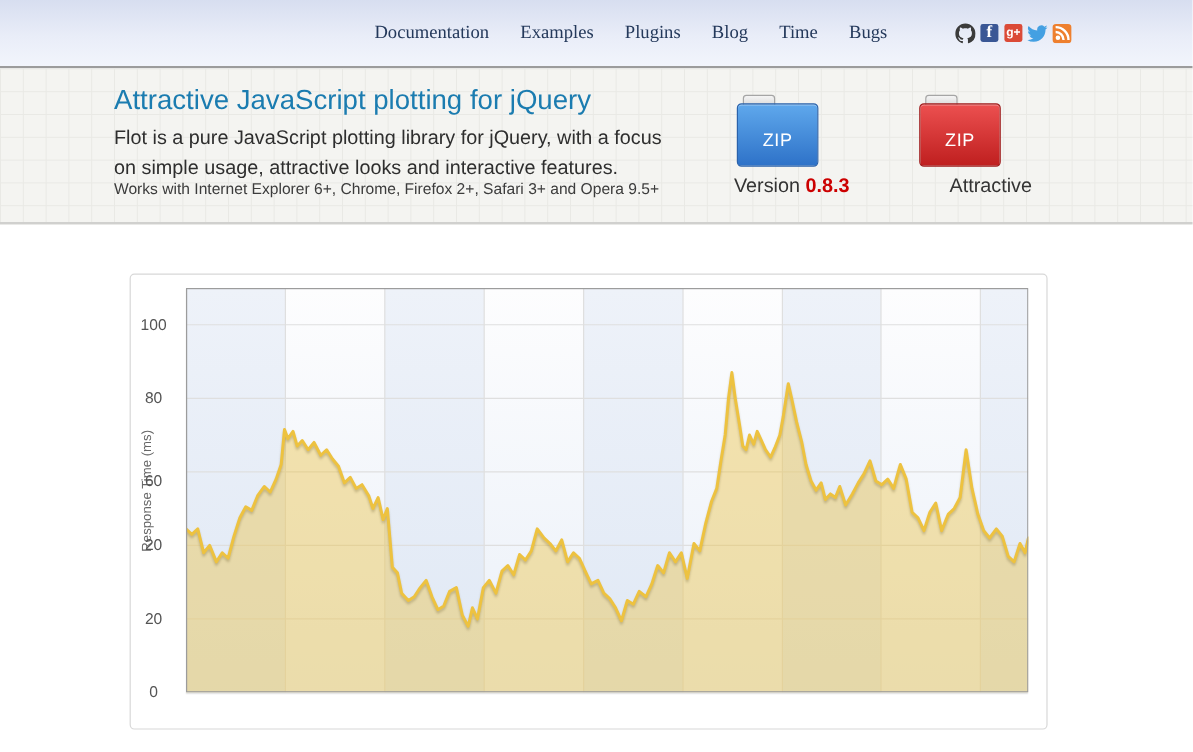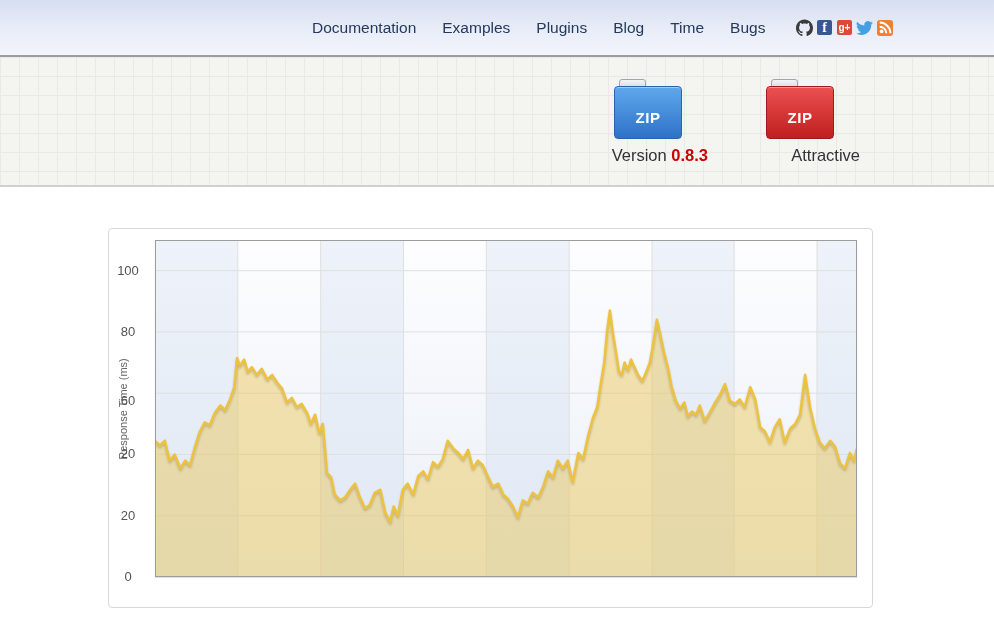--- a/index.html
+++ b/index.html
@@ -7,21 +7,21 @@
           font-family:"Liberation Sans","DejaVu Sans",sans-serif;color:#333;}
 
   
   .topbar{position:absolute;left:0;top:0;width:994px;height:55px;
           background:linear-gradient(180deg,#d7def0 0%,#e9edf8 55%,#f2f5fc 100%);
           border-bottom:2px solid #9c9c9c;}
   .logo{position:absolute;left:93px;top:3px;height:50px;display:flex;align-items:center;
         color:#141414;font-size:43px;letter-spacing:1px;line-height:50px;cursor:pointer;}
   .logo .ltr{font-weight:400;}
   .logo svg{margin:6px 1px 0 2px;display:block;}
-  .nav{position:absolute;left:312px;top:0;height:56px;display:flex;align-items:center;gap:26px;}
+  .nav{position:absolute;left:312px;top:0;height:56px;display:flex;align-items:center;gap:26px;font-family:Liberation Serif, serif;}
   .nav a{color:#24395b;font-size:15.5px;text-decoration:none;cursor:pointer;}
   .social{position:absolute;left:796px;top:0;height:55px;display:flex;align-items:center;gap:3px;}
   .sicon{width:17px;height:17px;display:inline-flex;align-items:center;justify-content:center;cursor:pointer;}
   .sq{width:15px;height:15px;border-radius:2px;display:flex;align-items:center;justify-content:center;
       color:#fff;font-weight:bold;}
   .fb{background:#3a5795;font-family:"Liberation Serif",serif;font-size:14px;}
   .gp{background:#db4a37;font-size:10px;letter-spacing:0;}
 
   
   .hero{position:absolute;left:0;top:57px;width:994px;height:128px;
@@ -33,21 +33,21 @@
   .hero-tagline{position:absolute;left:95px;top:46px;width:468px;font-size:16.5px;line-height:25px;color:#2e2e2e;}
   .hero-note{position:absolute;left:95px;top:93px;font-size:13px;color:#3c3c3c;}
 
   .download{position:absolute;top:22px;width:120px;text-align:center;cursor:pointer;}
   .dl-blue{left:588px;} .dl-red{left:740px;}
   .folder{position:relative;width:68px;height:60px;margin:0 auto;}
   .tab{position:absolute;left:5px;top:0;width:27px;height:16px;border-radius:3px 3px 0 0;
        background:linear-gradient(#f4f4f4,#c7c7c7);border:1px solid #a5a5a5;box-sizing:border-box;}
   .fbody{position:absolute;left:0;top:7px;width:68px;height:53px;border-radius:4px;box-sizing:border-box;
          display:flex;align-items:center;justify-content:center;padding-top:10px;
-         color:#fff;font-size:15px;font-weight:bold;letter-spacing:.5px;
+         color:#fff;font-size:15px;font-weight:normal;letter-spacing:.5px;
          box-shadow:inset 0 1px 0 rgba(255,255,255,.4);}
   .fblue{background:linear-gradient(#5fa8ec,#2e72c8);border:1px solid #2a62ab;}
   .fred{background:linear-gradient(#ec5050,#bf1f1f);border:1px solid #9e1b1b;}
   .dl-caption{margin-top:7px;font-size:16.5px;color:#333;text-align:right;}
   .ver{color:#cc0000;font-weight:bold;}
 
   
   .chart-card{position:absolute;left:108px;top:228px;width:763px;height:378px;background:#fff;
               border:1px solid #d8d8d8;border-radius:4px;}
   .plot{position:absolute;left:46px;top:11px;width:702px;height:337px;display:block;
@@ -94,20 +94,23 @@
             <rect width="16" height="16" rx="3" fill="#ee802f"></rect>
             <circle cx="4.6" cy="11.4" r="1.9" fill="#fff"></circle>
             <path d="M2.7 6.7a6.6 6.6 0 0 1 6.6 6.6" stroke="#fff" stroke-width="2" fill="none"></path>
             <path d="M2.7 2.6a10.7 10.7 0 0 1 10.7 10.7" stroke="#fff" stroke-width="2" fill="none"></path>
           </svg>
       </span>
     </div>
   </div>
 
   <div class="hero">
+    <div class="hero-title">Attractive JavaScript plotting for jQuery</div>
+    <div class="hero-tagline">Flot is a pure JavaScript plotting library for jQuery, with a focus on simple usage, attractive looks and interactive features.</div>
+    <div class="hero-note">Works with Internet Explorer 6+, Chrome, Firefox 2+, Safari 3+ and Opera 9.5+</div>
 
     <div class="download dl-blue">
       <div class="folder">
         <div class="tab"></div>
         <div class="fbody fblue">ZIP</div>
       </div>
       <div class="dl-caption">
         <span>Version</span>
         <span class="ver">0.8.3</span>
       </div>

